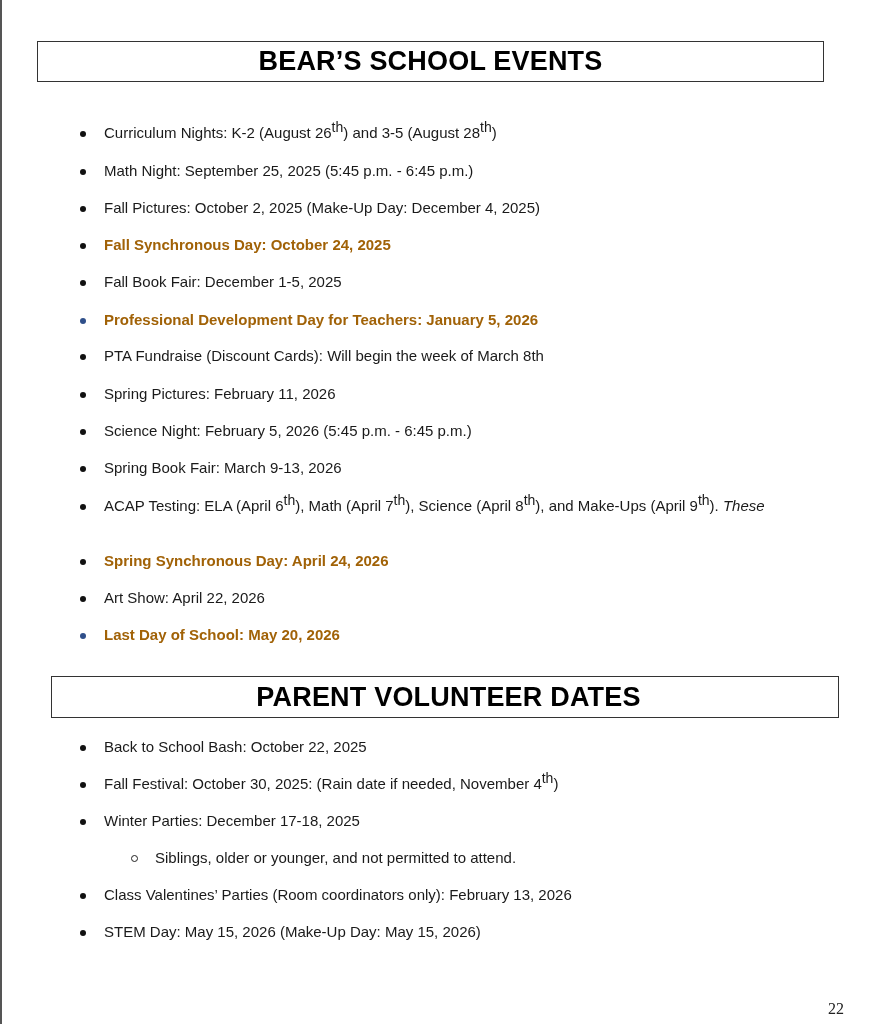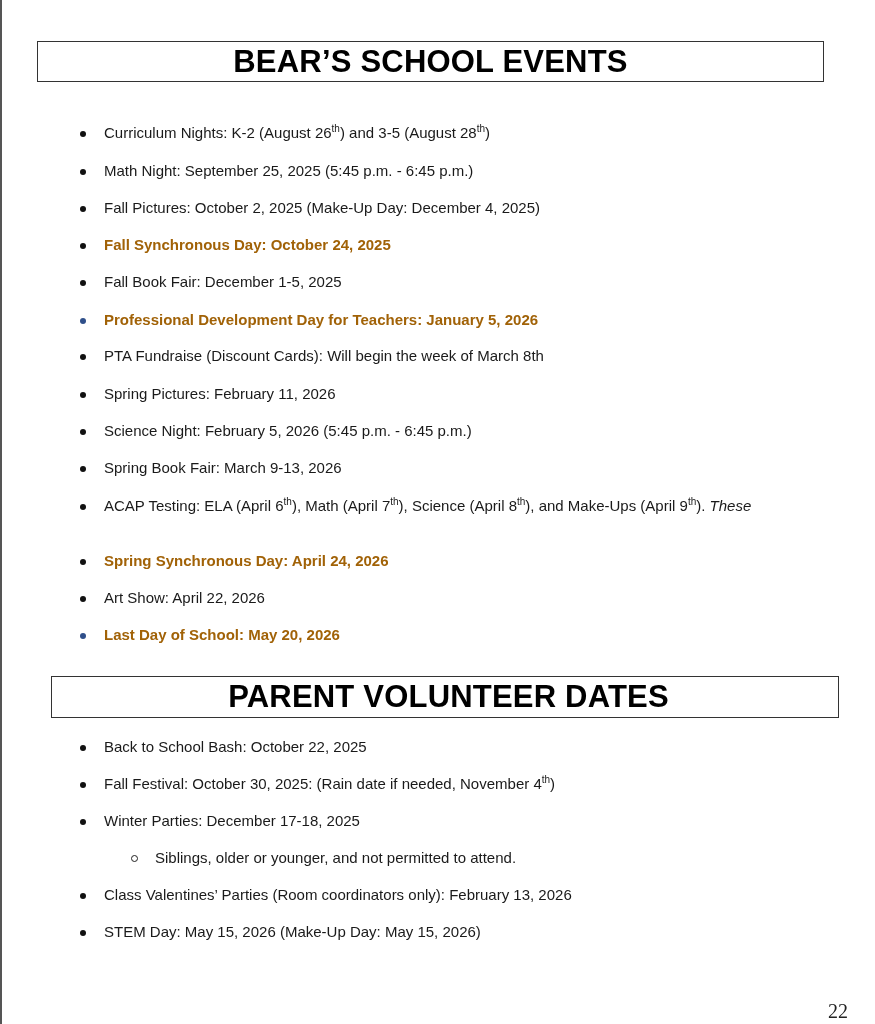--- a/index.html
+++ b/index.html
@@ -6,36 +6,36 @@
     body {
       width: 875px; height: 1024px; position: relative; overflow: hidden;
       background: #ffffff;
       font-family: "Liberation Sans", sans-serif;
       color: #1a1a1a;
     }
     .page-edge { position: absolute; left: 0; top: 0; width: 2px; height: 1024px; background: #555; }
     .title-box {
       position: absolute; border: 1.5px solid #333; background: #fff;
       display: flex; align-items: center; justify-content: center;
-      font-weight: bold; font-size: 31px; color: #000; letter-spacing: 0.2px;
+      font-weight: bold; font-size: 27px; color: #000; letter-spacing: 0.2px;
       box-sizing: border-box;
     }
     #box1 { left: 37px; top: 41px; width: 787px; height: 41px; }
     #box2 { left: 51px; top: 676px; width: 788px; height: 42px; padding-left: 7px; }
     .item { position: absolute; left: 0; font-size: 15px; line-height: 18px; white-space: nowrap; }
     .bullet { position: absolute; left: 80px; width: 6px; height: 6px; border-radius: 50%; background: #111; top: 7px; }
     .item.blue .bullet { background: #111; }
     .item.blue.bluebullet .bullet { background: #2f4f8a; }
     .text { position: absolute; left: 104px; }
     .item.blue .text { color: #a16207; font-weight: bold; }
-    sup { font-size: 10px; line-height: 0; vertical-align: super; }
+    sup { font-size: 14px; line-height: 0; vertical-align: super; }
     .sub-bullet { position: absolute; left: 131px; top: 6px; width: 5px; height: 5px; border: 1px solid #222; border-radius: 50%; }
     .sub .text { left: 155px; }
     .italic { font-style: italic; }
-    .page-number { position: absolute; left: 828px; top: 1000px; font-family: "Liberation Serif", serif; font-size: 20px; color: #222; }
+    .page-number { position: absolute; left: 828px; top: 1000px; font-family: "Liberation Serif", serif; font-size: 16px; color: #222; }
   </style>
 </head>
 <body>
 
 <div class="page-edge"></div>
 
 <div class="title-box" id="box1">BEAR’S SCHOOL EVENTS</div>
 
 <div>
   <div class="item" style="top:124px">

